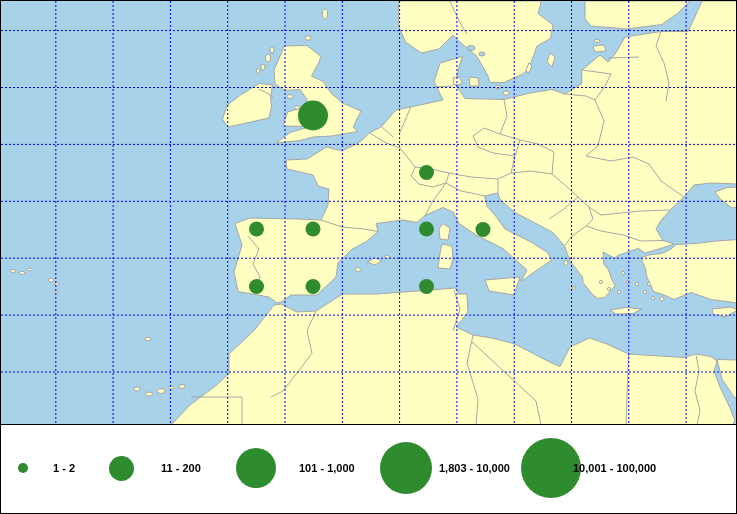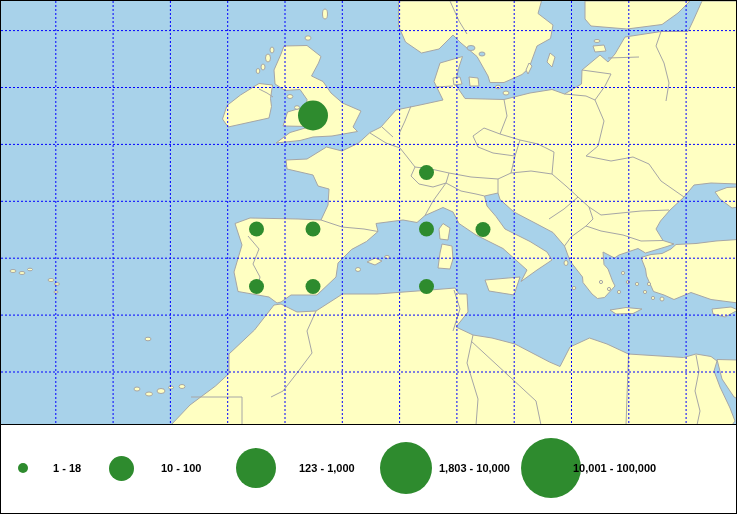--- a/index.html
+++ b/index.html
@@ -133,23 +133,23 @@
           <circle cx="425.5" cy="228" r="7.5" fill="#2E8B2E"></circle>
           <circle cx="482" cy="228.5" r="7.5" fill="#2E8B2E"></circle>
           <circle cx="255.5" cy="285.5" r="7.5" fill="#2E8B2E"></circle>
           <circle cx="312" cy="285.5" r="7.5" fill="#2E8B2E"></circle>
           <circle cx="425.5" cy="285.5" r="7.5" fill="#2E8B2E"></circle>
         </g>
     </svg>
   </div>
   <div id="legend">
       <div class="legend-circle" style="width: 10px; height: 10px; left: 17px; top: 38px; background: rgb(46, 139, 46);"></div>
-      <span class="legend-label" style="left: 52px; top: 43px;">1 - 18</span>
+      <span class="legend-label" style="left: 52px; top: 43px;">1 - 2</span>
       <div class="legend-circle" style="width: 25px; height: 25px; left: 108px; top: 30.5px; background: rgb(46, 139, 46);"></div>
-      <span class="legend-label" style="left: 160px; top: 43px;">10 - 100</span>
+      <span class="legend-label" style="left: 160px; top: 43px;">11 - 200</span>
       <div class="legend-circle" style="width: 40px; height: 40px; left: 235px; top: 23px; background: rgb(46, 139, 46);"></div>
-      <span class="legend-label" style="left: 298px; top: 43px;">123 - 1,000</span>
+      <span class="legend-label" style="left: 298px; top: 43px;">101 - 1,000</span>
       <div class="legend-circle" style="width: 52px; height: 52px; left: 379px; top: 17px; background: rgb(46, 139, 46);"></div>
       <span class="legend-label" style="left: 438px; top: 43px;">1,803 - 10,000</span>
       <div class="legend-circle" style="width: 60px; height: 60px; left: 520px; top: 13px; background: rgb(46, 139, 46);"></div>
       <span class="legend-label" style="left: 572px; top: 43px;">10,001 - 100,000</span>
     </div>
 </div>
 
 </body></html>

